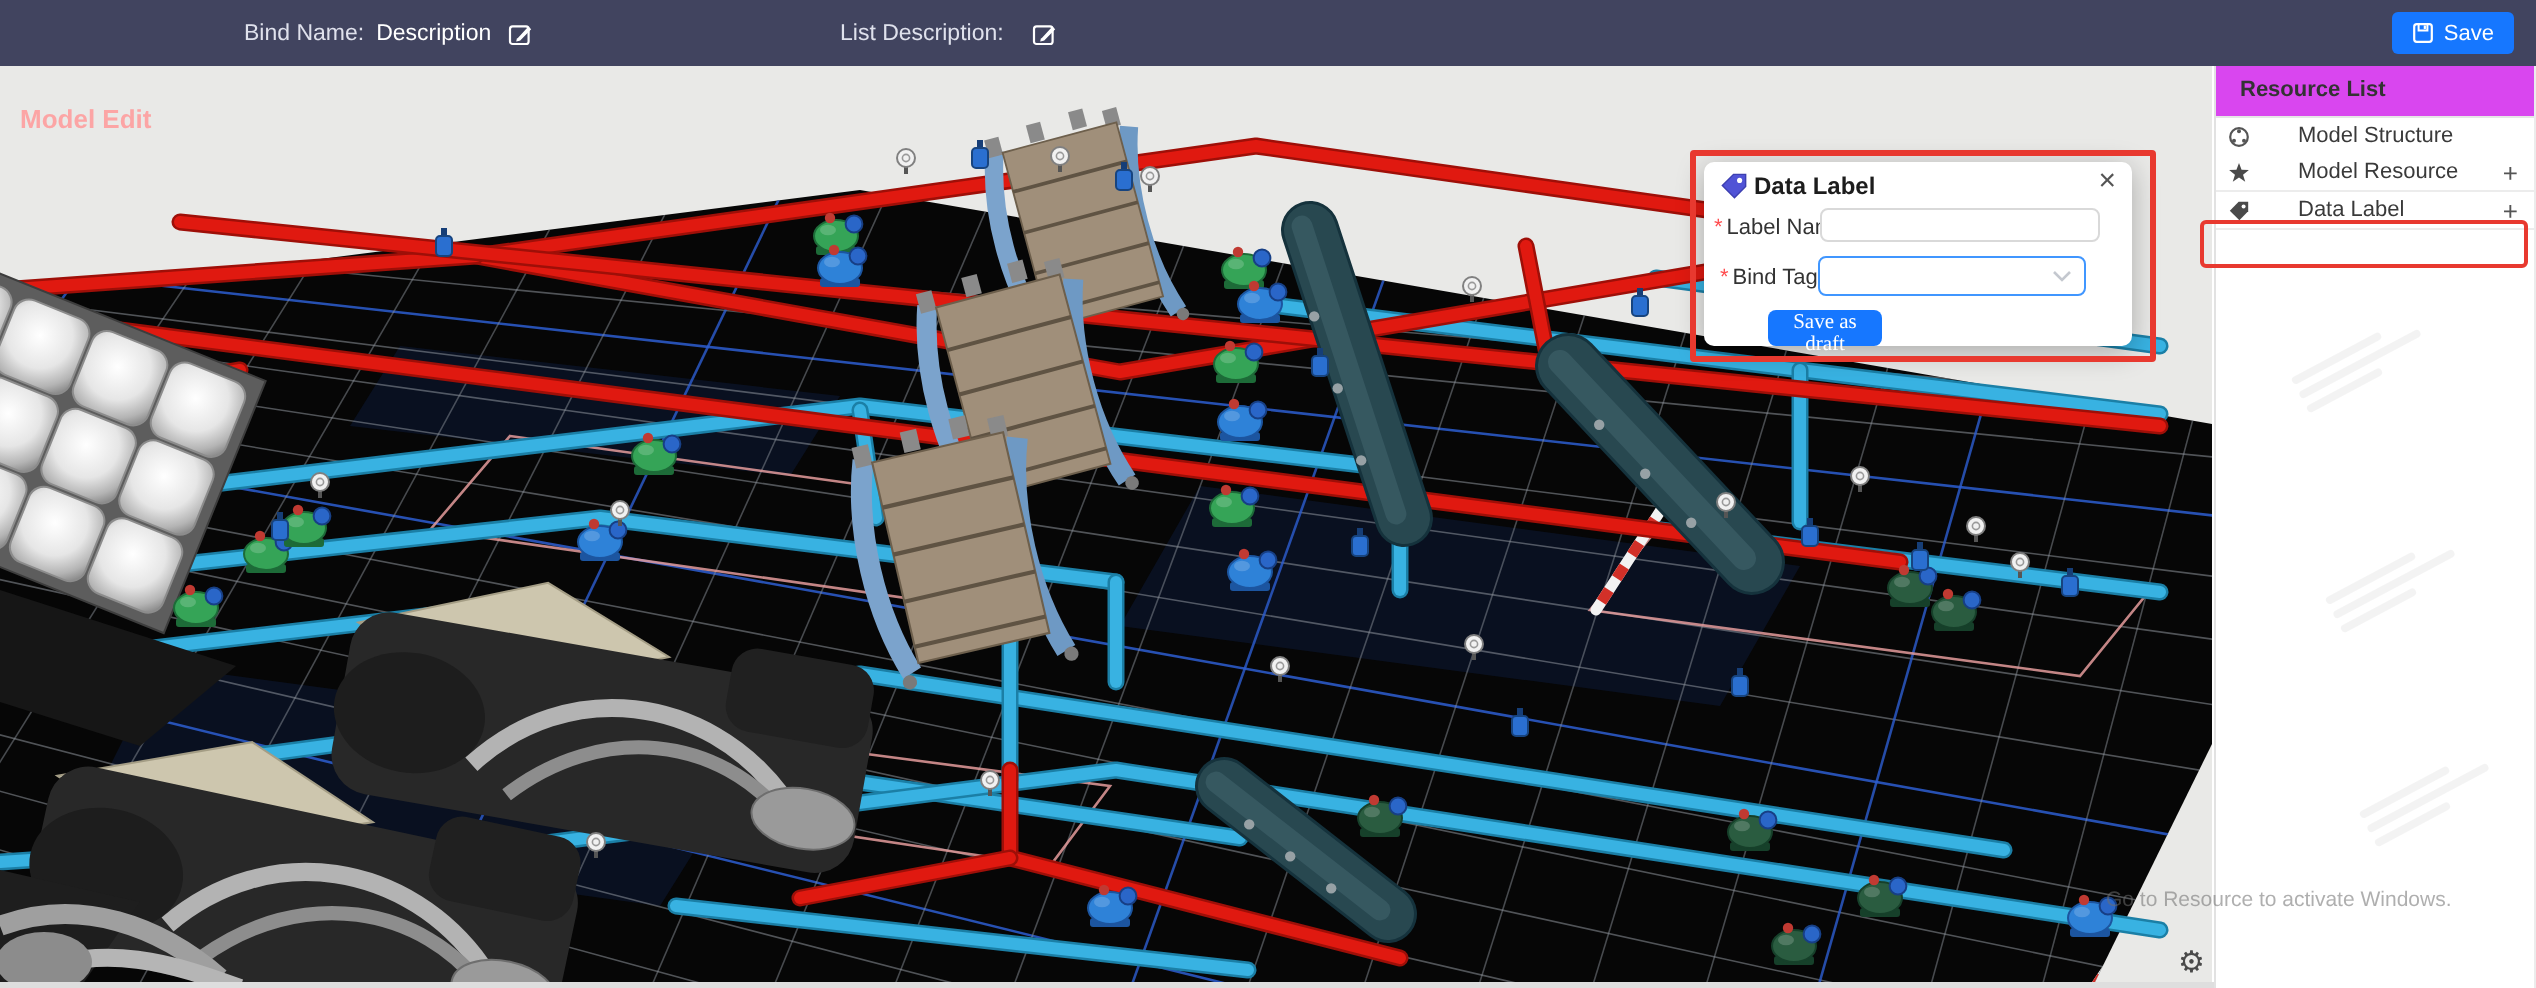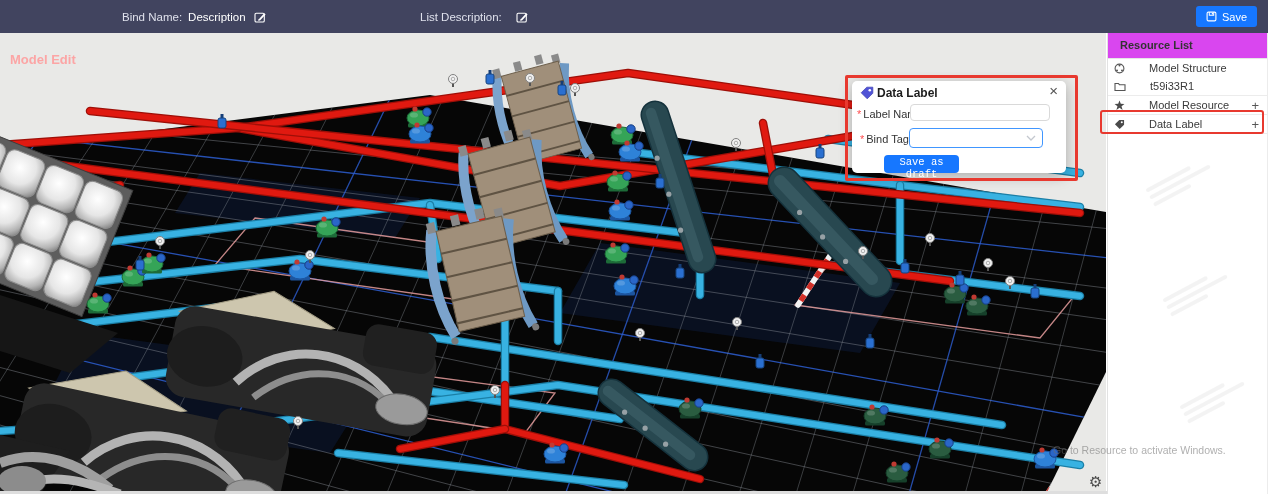--- a/index.html
+++ b/index.html
@@ -27,22 +27,22 @@
   .dlg-title{font-weight:bold;font-size:12px;color:#1d1d1d;}
   .dlg-close{position:absolute;right:8px;top:2px;font-size:15px;color:#555;cursor:pointer;line-height:16px;}
   .req{color:#ff4d4f;margin-right:2px;}
   .dlg-lab1{position:absolute;left:5px;top:27px;}
   .dlg-lab2{position:absolute;left:8px;top:52px;}
   .dlg-input{position:absolute;left:58px;top:23px;width:130px;height:15px;border:1px solid #d9d9d9;border-radius:4px;
              font-size:11px;padding:0 4px;outline:none;}
   .dlg-select{position:absolute;left:57px;top:47px;width:132px;height:18px;border:1px solid #4096ff;border-radius:4px;
               background:#fff;cursor:pointer;}
   .dlg-select svg{position:absolute;right:6px;top:6px;}
-  .dlg-btn{position:absolute;left:32px;top:74px;width:75px;height:18px;background:#1677ff;color:#fff;border:none;
-           border-radius:4px;font-size:10.5px;cursor:pointer;font-family:Liberation Mono, monospace;}
+  .dlg-btn{position:absolute;left:32px;top:74px;width:57px;height:18px;background:#1677ff;color:#fff;border:none;
+           border-radius:4px;font-size:10.5px;cursor:pointer;font-family:Liberation Serif, serif;}
 
   
   .anno{position:absolute;border:3px solid #e8392f;border-radius:2px;z-index:60;pointer-events:none;}
   .anno-dialog{left:845px;top:75px;width:227px;height:100px;}
   .anno-sidebar{left:1100px;top:110px;width:160px;height:20px;border-width:2.5px;border-radius:3px;}
 
   
   .sidebar{position:absolute;left:1107px;top:33px;width:161px;height:461px;background:#fff;
            border-left:1px solid #e2e2e2;border-right:1px solid #ececec;box-sizing:border-box;z-index:20;}
   .rl-header{height:25px;line-height:25px;padding-left:12px;font-size:11px;font-weight:bold;color:#333;
@@ -594,28 +594,20 @@
       <svg width="11" height="11" viewBox="0 0 11 11">
           <circle cx="5.5" cy="5.5" r="4.4" fill="none" stroke="#555" stroke-width="1.1"></circle>
           <circle cx="5.5" cy="2.6" r="1" fill="#555"></circle>
           <circle cx="3" cy="7.4" r="1" fill="#555"></circle>
           <circle cx="8" cy="7.4" r="1" fill="#555"></circle>
         </svg>
     </span>
     <span class="lab">Model Structure</span>
   </div>
 
-  <div class="rl-row rl-bord">
-    <span style="display:inline-flex">
-      <svg width="12" height="11" viewBox="0 0 12 11">
-          <path d="M1 2.5 h3.4 l1 1.2 H11 v5.8 H1 Z" fill="none" stroke="#555" stroke-width="1.1"></path>
-        </svg>
-    </span>
-    <span class="lab">t59i33R1</span>
-  </div>
 
   <div class="rl-row rl-bord">
     <span style="display:inline-flex">
       <svg width="11" height="11" viewBox="0 0 12 12">
           <path d="M6 .6 L7.4 4.2 L11.4 4.4 L8.2 6.9 L9.4 10.8 L6 8.5 L2.6 10.8 L3.8 6.9 L.6 4.4 L4.6 4.2 Z" fill="#4a4a4a"></path>
         </svg>
     </span>
     <span class="lab">Model Resource</span>
     <span class="rl-plus">+</span>
   </div>

